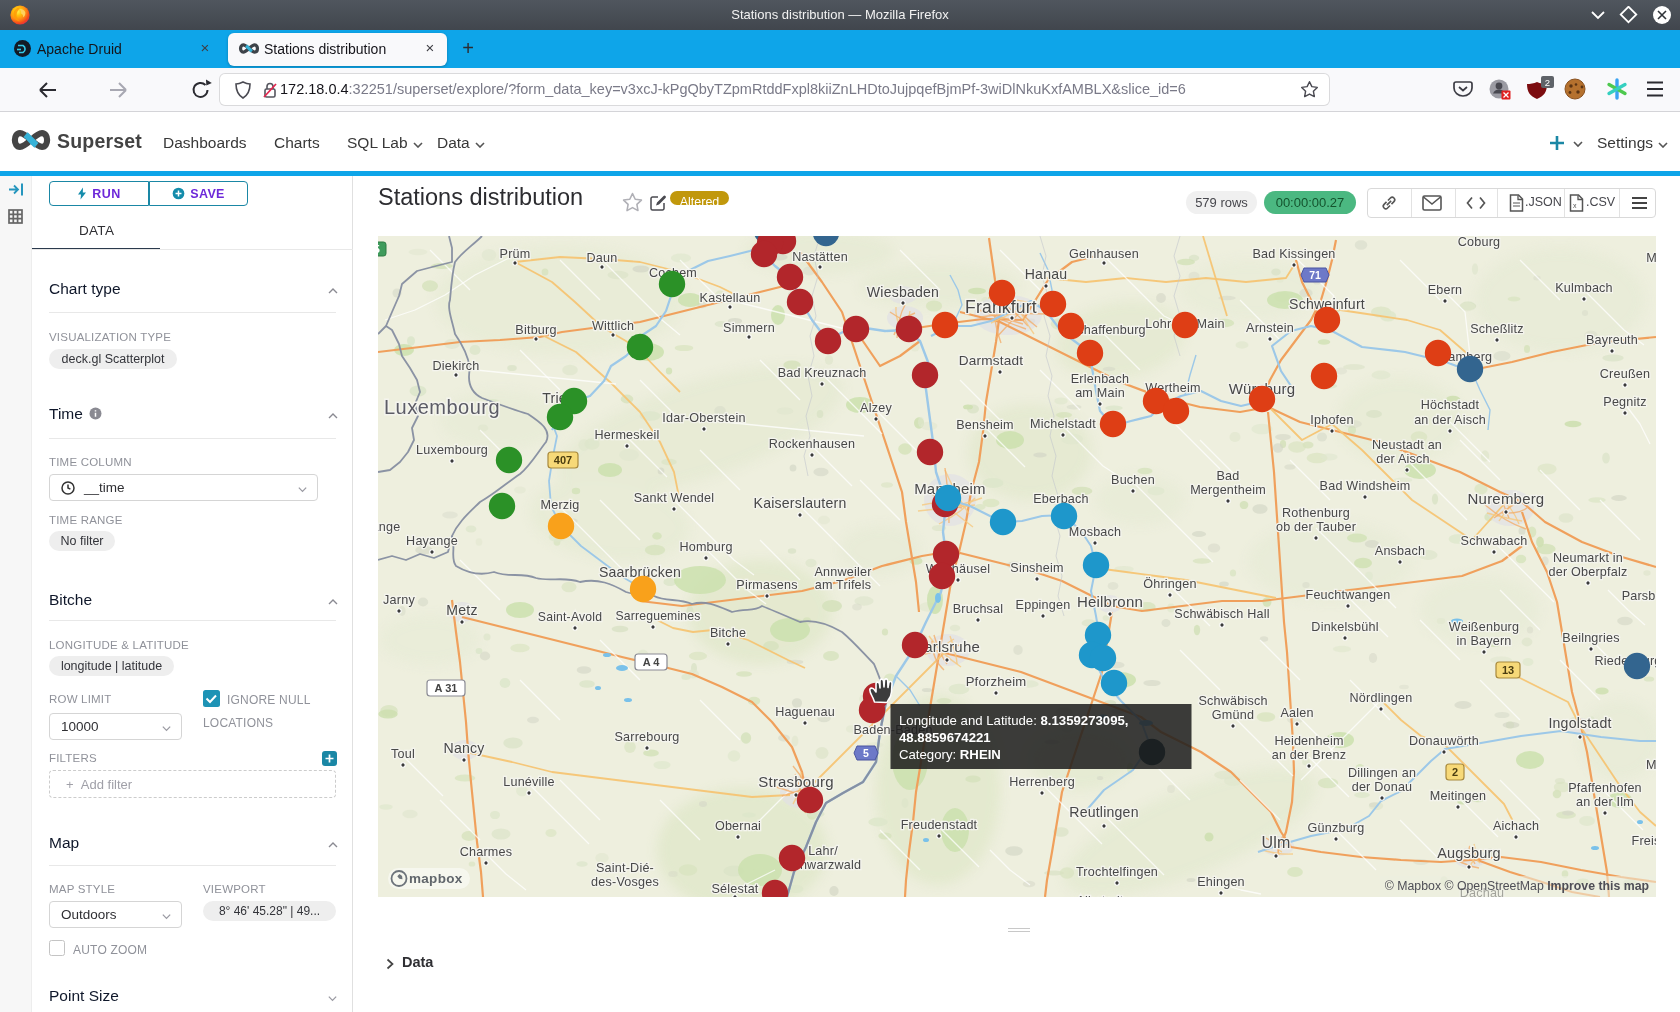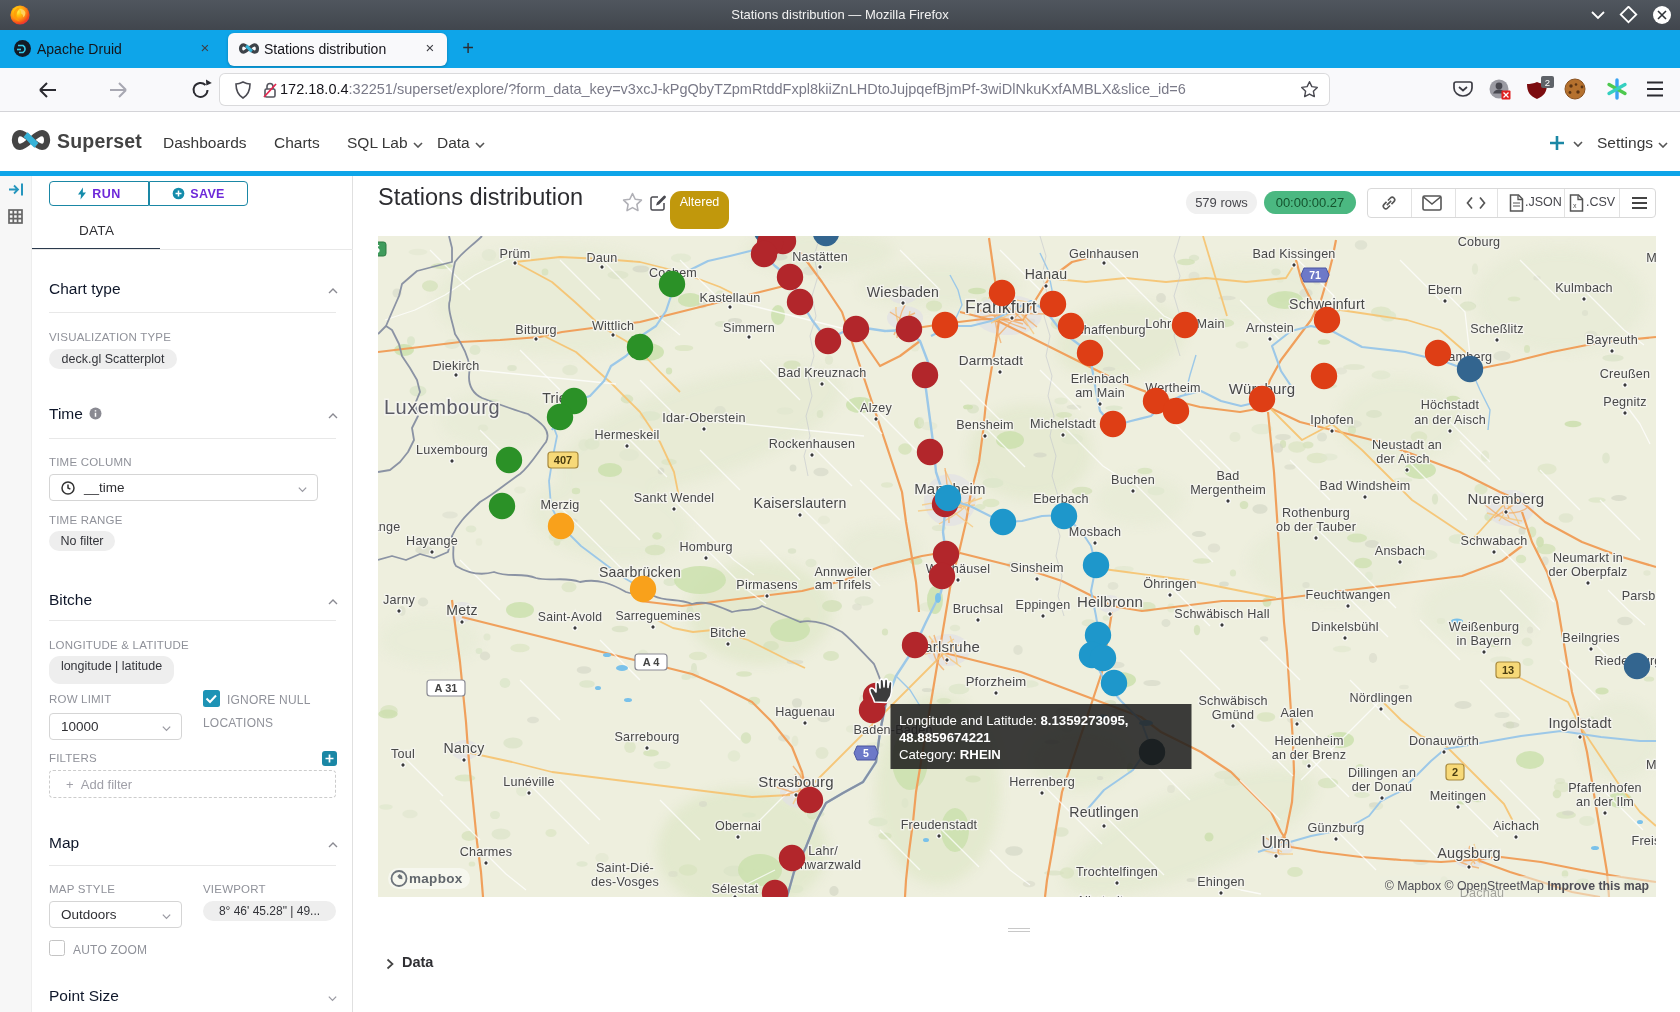--- a/index.html
+++ b/index.html
@@ -195,21 +195,21 @@
         </svg></span>
     </div>
     <div class="seclabel" style="left:17px;top:338px">TIME RANGE</div>
     <div class="pill" style="left:17px;top:355px;width:66px;height:20px;line-height:20px">No filter</div>
     <div class="sechead" style="left:17px;top:415px">Bitche</div>
     <div class="abs" style="left:295px;top:418px"><svg width="12" height="12" viewBox="0 0 12 12" xmlns="http://www.w3.org/2000/svg">
         <path d="M2,8 l4,-4 4,4" fill="none" stroke="#8a8a92" stroke-width="1.4"></path>
       </svg></div>
     <div class="divider" style="top:444px"></div>
     <div class="seclabel" style="left:17px;top:463px">LONGITUDE &amp; LATITUDE</div>
-    <div class="pill" style="left:17px;top:480px;width:125px;height:28px;line-height:20px">longitude | latitude</div>
+    <div class="pill" style="left:17px;top:480px;width:125px;height:20px;line-height:20px">longitude | latitude</div>
     <div class="seclabel" style="left:17px;top:517px">ROW LIMIT</div>
     <div class="selbox" style="left:17px;top:537px;width:133px">
       <span style="position:absolute;left:11px;top:5px">10000</span>
       <span style="position:absolute;right:9px;top:8px"><svg width="11" height="11" viewBox="0 0 12 12" xmlns="http://www.w3.org/2000/svg">
           <path d="M2,4 l4,4 4,-4" fill="none" stroke="#9a9aa2" stroke-width="1.4"></path>
         </svg></span>
     </div>
     <svg class="abs" style="left:171px;top:514px" width="17" height="17" viewBox="0 0 17 17" xmlns="http://www.w3.org/2000/svg">
       <rect width="17" height="17" rx="2.5" fill="#1d93b5"></rect>
       <path d="M3.5,8.5 l3.5,3.5 6,-6.5" fill="none" stroke="#fff" stroke-width="2"></path>
@@ -250,21 +250,21 @@
 <div id="main">
     <div class="abs" style="left:0;top:0;width:1327px;height:60px">
       <div class="abs" style="left:25px;top:8px;font-size:23.5px;color:#2c2c30">Stations distribution</div>
     <div class="abs" style="left:269px;top:16px"><svg width="21" height="21" viewBox="0 0 20 20" xmlns="http://www.w3.org/2000/svg">
           <path d="M10,1.5 l2.6,5.4 5.9,0.8 -4.3,4.1 1,5.9 -5.2,-2.8 -5.2,2.8 1,-5.9 -4.3,-4.1 5.9,-0.8 z" fill="none" stroke="#b0b0b6" stroke-width="1.5" stroke-linejoin="round"></path>
         </svg></div>
     <div class="abs" style="left:297px;top:18px"><svg width="17" height="17" viewBox="0 0 17 17" xmlns="http://www.w3.org/2000/svg">
           <path d="M14,9 v5.5 a1.5,1.5 0 0 1 -1.5,1.5 h-10 a1.5,1.5 0 0 1 -1.5,-1.5 v-10 A1.5,1.5 0 0 1 2.5,3 H8" fill="none" stroke="#4a4a50" stroke-width="1.5"></path>
           <path d="M6,11.5 l1,-3 L13.5,2 a1.3,1.3 0 0 1 2,2 L9,10.5 z" fill="#4a4a50"></path>
         </svg></div>
-    <div class="abs" style="left:317px;top:15px;width:59px;height:38px;border-radius:11px;background:#c1980c;color:#fff;font-size:12.5px;text-align:center;line-height:22px">Altered</div>
+    <div class="abs" style="left:317px;top:15px;width:59px;height:14px;border-radius:11px;background:#c1980c;color:#fff;font-size:12.5px;text-align:center;line-height:22px">Altered</div>
     <div class="abs" style="left:833px;top:15px;width:71px;height:23px;border-radius:12px;background:#f0f0f0;color:#47474d;font-size:13px;text-align:center;line-height:23px">579 rows</div>
     <div class="abs" style="left:911px;top:15px;width:92px;height:23px;border-radius:12px;background:#4bb881;color:#14532d;font-size:13px;text-align:center;line-height:23px">00:00:00.27</div>
     <div class="abs" style="left:1014px;top:12px;width:289px;height:30px;border:1px solid #d9d9d9;border-radius:4px;background:#fff"></div>
     <div class="abs" style="left:1026px;top:17px"><svg width="20" height="20" viewBox="0 0 20 20" xmlns="http://www.w3.org/2000/svg">
           <g transform="rotate(-45 10 10)" fill="none" stroke="#555" stroke-width="1.6">
     <path d="M9,7.5 h-3.5 a2.5,2.5 0 0 0 0,5 h3.5"></path>
             <path d="M11,7.5 h3.5 a2.5,2.5 0 0 1 0,5 h-3.5"></path>
             <path d="M7,10 h6"></path>
           </g>
         </svg></div>

